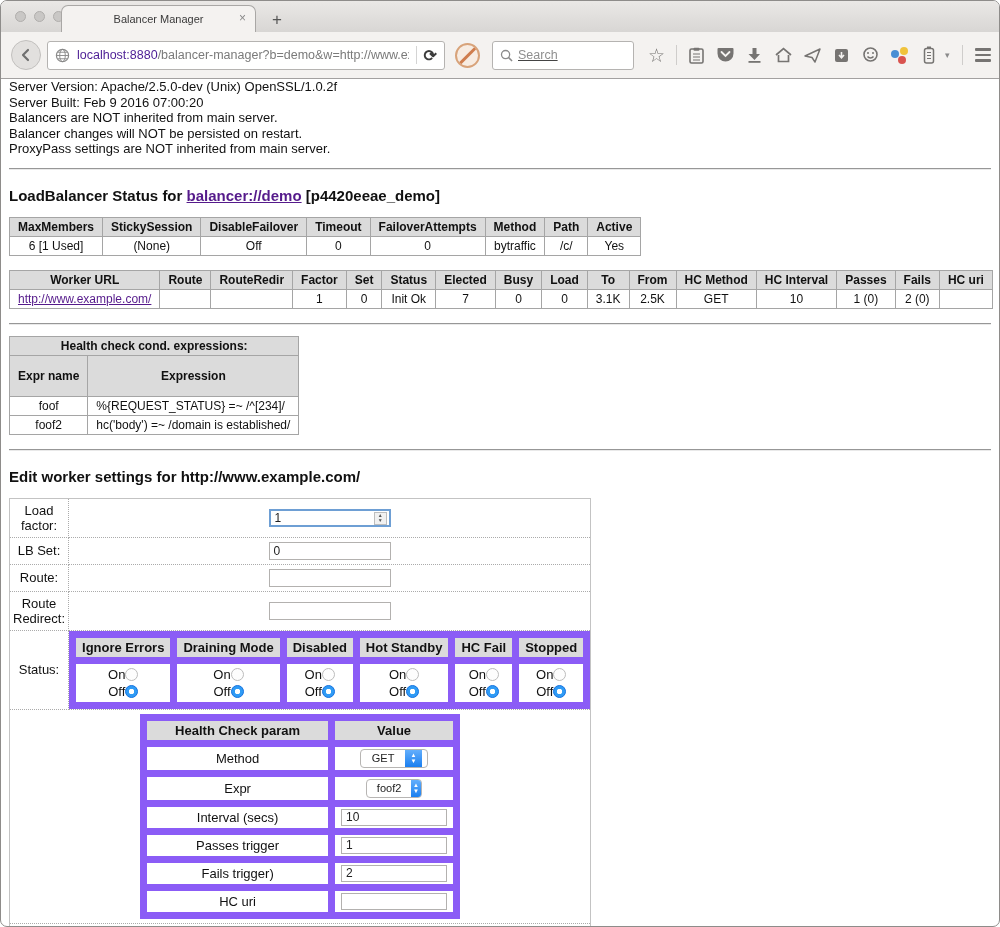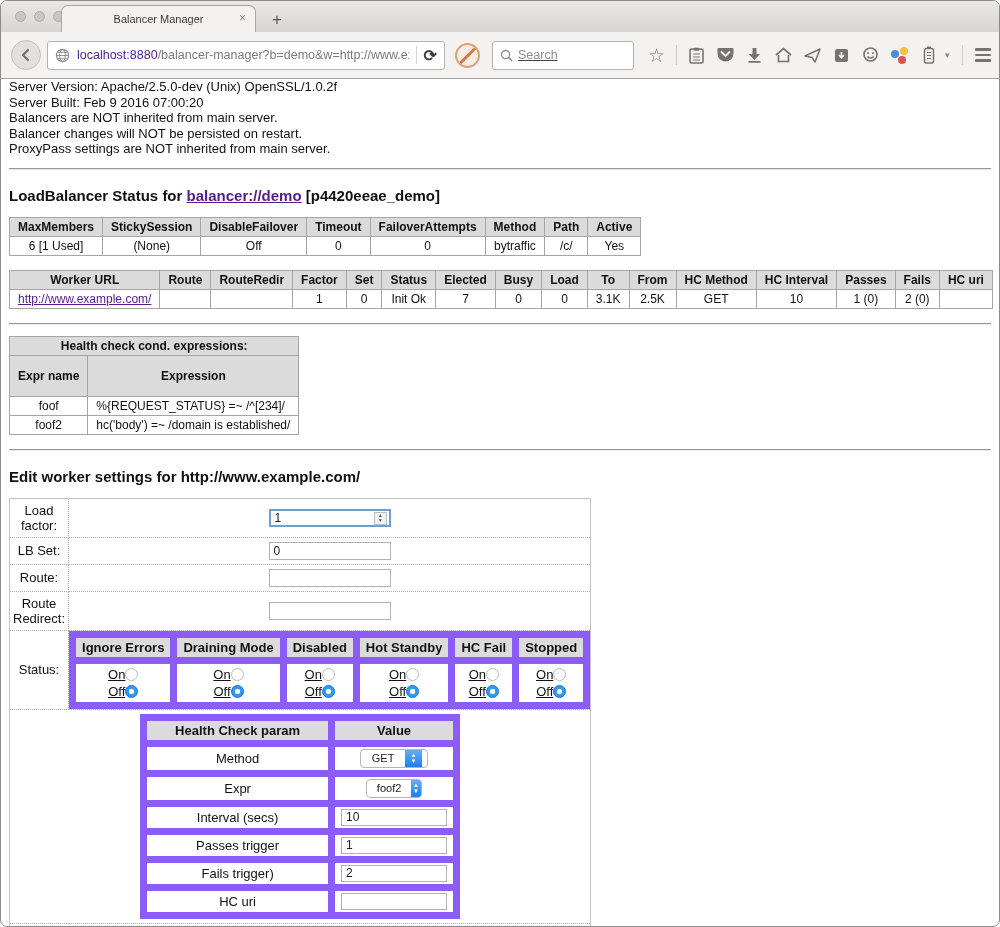--- a/index.html
+++ b/index.html
@@ -75,21 +75,21 @@
   table.form-table > tbody > tr > td { border:1px dotted #ababab; padding:4px 3px;
             text-align:center; font-size:13px; vertical-align:middle; }
   .label-col { width:100px; }
 
   table.inner-table { border-collapse:collapse; border:1px solid #8a8a8a; }
   table.inner-table th, table.inner-table td { border:7px solid #8b5cf6; padding:2px 6px;
             font-size:13px; text-align:center; white-space:nowrap; }
   table.inner-table th { background:#dbdbdb; }
 
   .status-table { width:100%; }
-  .radio-line { display:flex; align-items:center; justify-content:center; font-size:13px; line-height:17px;text-decoration:underline; }
+  .radio-line { display:flex; align-items:center; justify-content:center; font-size:13px; line-height:17px; }
   input.radio { appearance:none; -webkit-appearance:none; width:13px; height:13px; border-radius:50%;
                 border:1px solid #bcbcbc; background:#fdfdfd; margin:0; }
   input.radio:checked { border:1px solid #1673e0;
       background:radial-gradient(circle at 50% 50%, #ffffff 0 2.5px, #2f9bf5 3px 100%); }
 
   .text-input { width:122px; height:18px; border:1px solid #b3b1af; font-size:12px; padding:1px 4px;
                 font-family:"Liberation Sans",sans-serif; color:#222; background:#fff; }
   .num-wrap { position:relative; display:inline-block; }
   .num-wrap .text-input { border:2px solid #6e9fd4; }
   .spinner { position:absolute; right:4px; top:3px; width:13px; height:13px; background:#f1f1f1;

